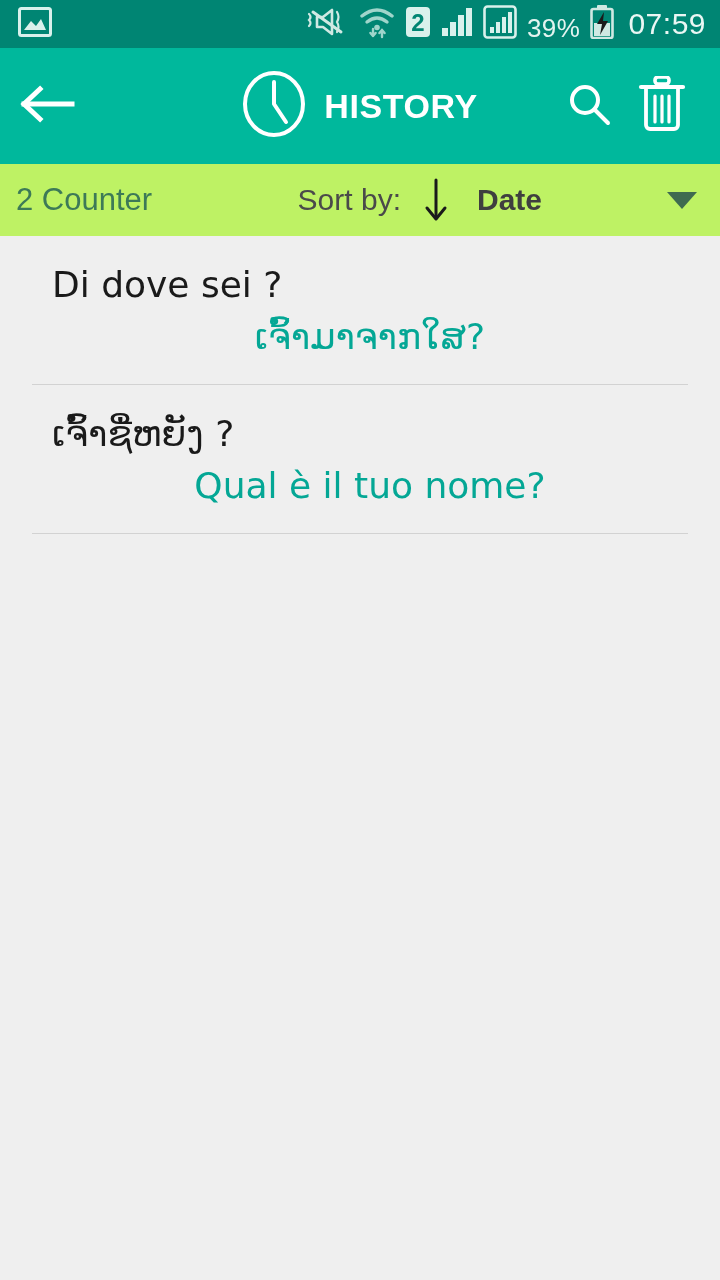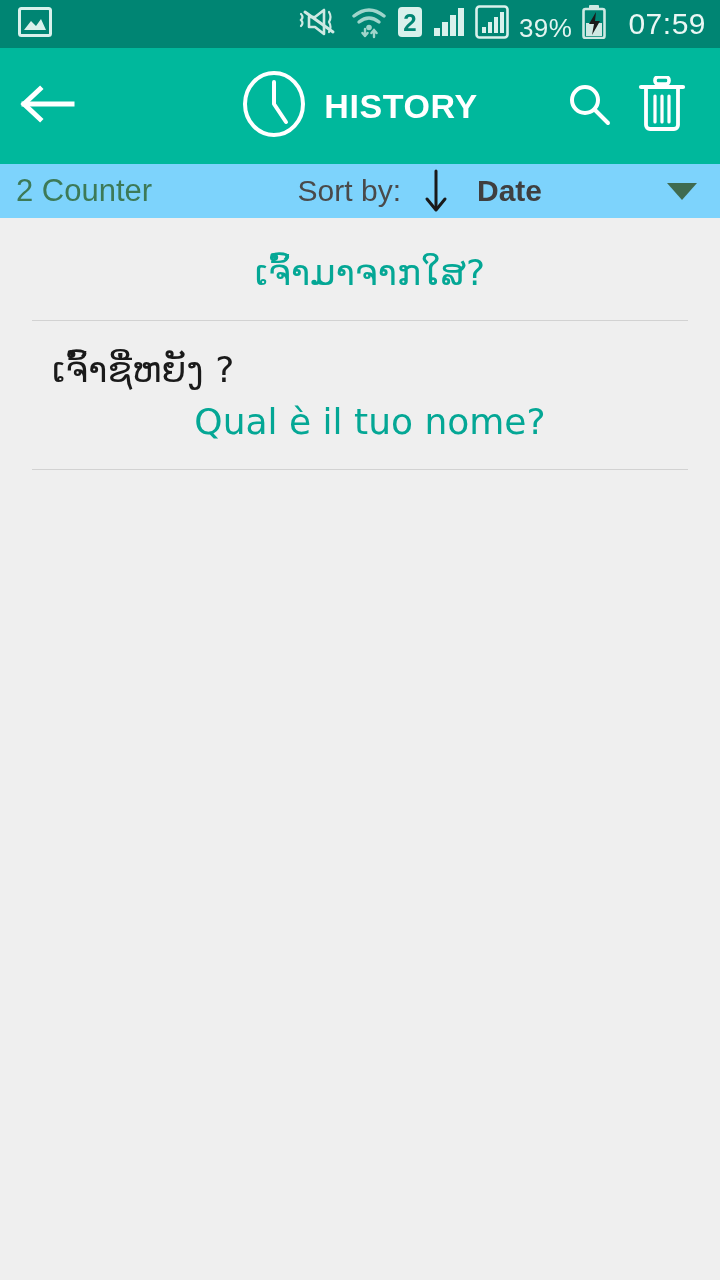--- a/index.html
+++ b/index.html
@@ -22,21 +22,21 @@
   #status-right{
     margin-left:auto; display:flex; align-items:center; gap:10px;
   }
   .sb-ico{ display:block; }
   #battery-pct{
     font-size:26px; letter-spacing:0.5px; color:#e3f4f0;
     font-family:"Liberation Sans", sans-serif;
     margin-top:8px;
   }
   #status-clock{
-    font-size:30px; color:#eaf7f4; letter-spacing:0.5px; margin-left:12px;
+    font-size:30px; color:#eaf7f4; letter-spacing:0.5px; margin-left:4px;
   }
 
   
   #app-bar{
     height:116px; width:100%;
     background:#00b89c;
     display:flex; align-items:center;
     position:relative;
   }
   #back-button{
@@ -53,22 +53,22 @@
     color:#ffffff; font-size:34px; font-weight:bold; letter-spacing:0.6px;
   }
   #app-bar-actions{
     margin-left:auto; display:flex; align-items:center;
     gap:26px; padding-right:34px; z-index:2;
   }
   .appbar-btn{ cursor:pointer; display:flex; align-items:center; justify-content:center; }
 
   
   #sort-bar{
-    height:54px; width:100%;
-    background:#7dd3fc;
+    height:72px; width:100%;
+    background:#bef264;
     display:flex; align-items:center;
     padding:0 22px 0 16px;
   }
   #counter-label{
     font-size:31px; color:#3d7a57;
   }
   #sort-group{
     margin-left:auto; display:flex; align-items:center; gap:8px;
   }
   #sort-by-label{
@@ -241,20 +241,21 @@
       <svg width="32" height="20" viewBox="0 0 32 20">
         <path d="M1 2 L31 2 L16 19 Z" fill="#3f6b50"></path>
       </svg>
     </span>
   </div>
 </div>
 
 <div id="history-list">
 
   <div class="history-item">
+    <div class="item-source">Di dove sei ?</div>
     <div class="item-target">ເຈົ້າມາຈາກໃສ?</div>
   </div>
   <div class="item-divider"></div>
 
   <div class="history-item">
     <div class="item-source">ເຈົ້າຊື່ຫຍັງ ?</div>
     <div class="item-target">Qual è il tuo nome?</div>
   </div>
   <div class="item-divider"></div>
 

